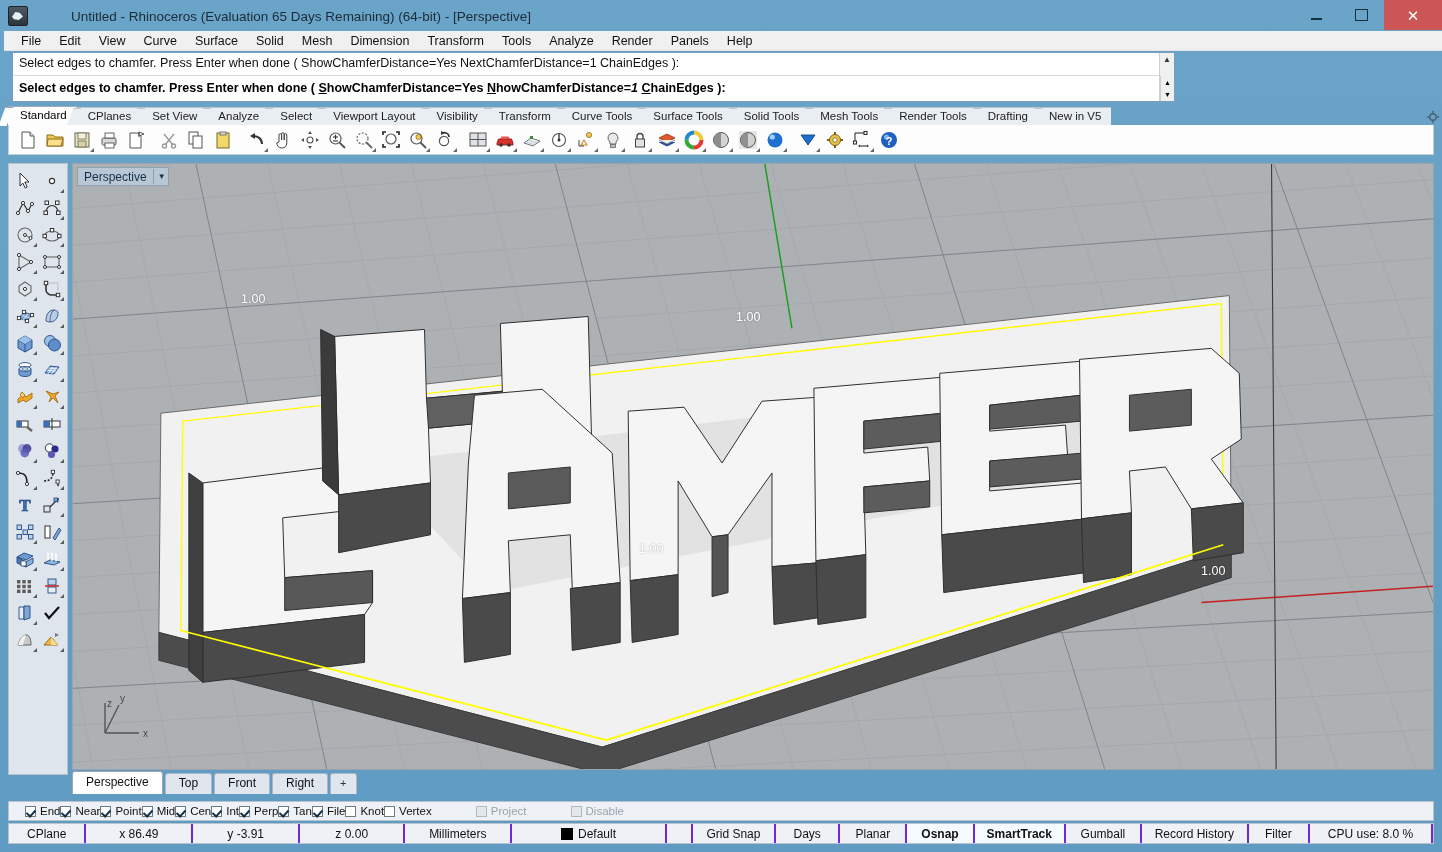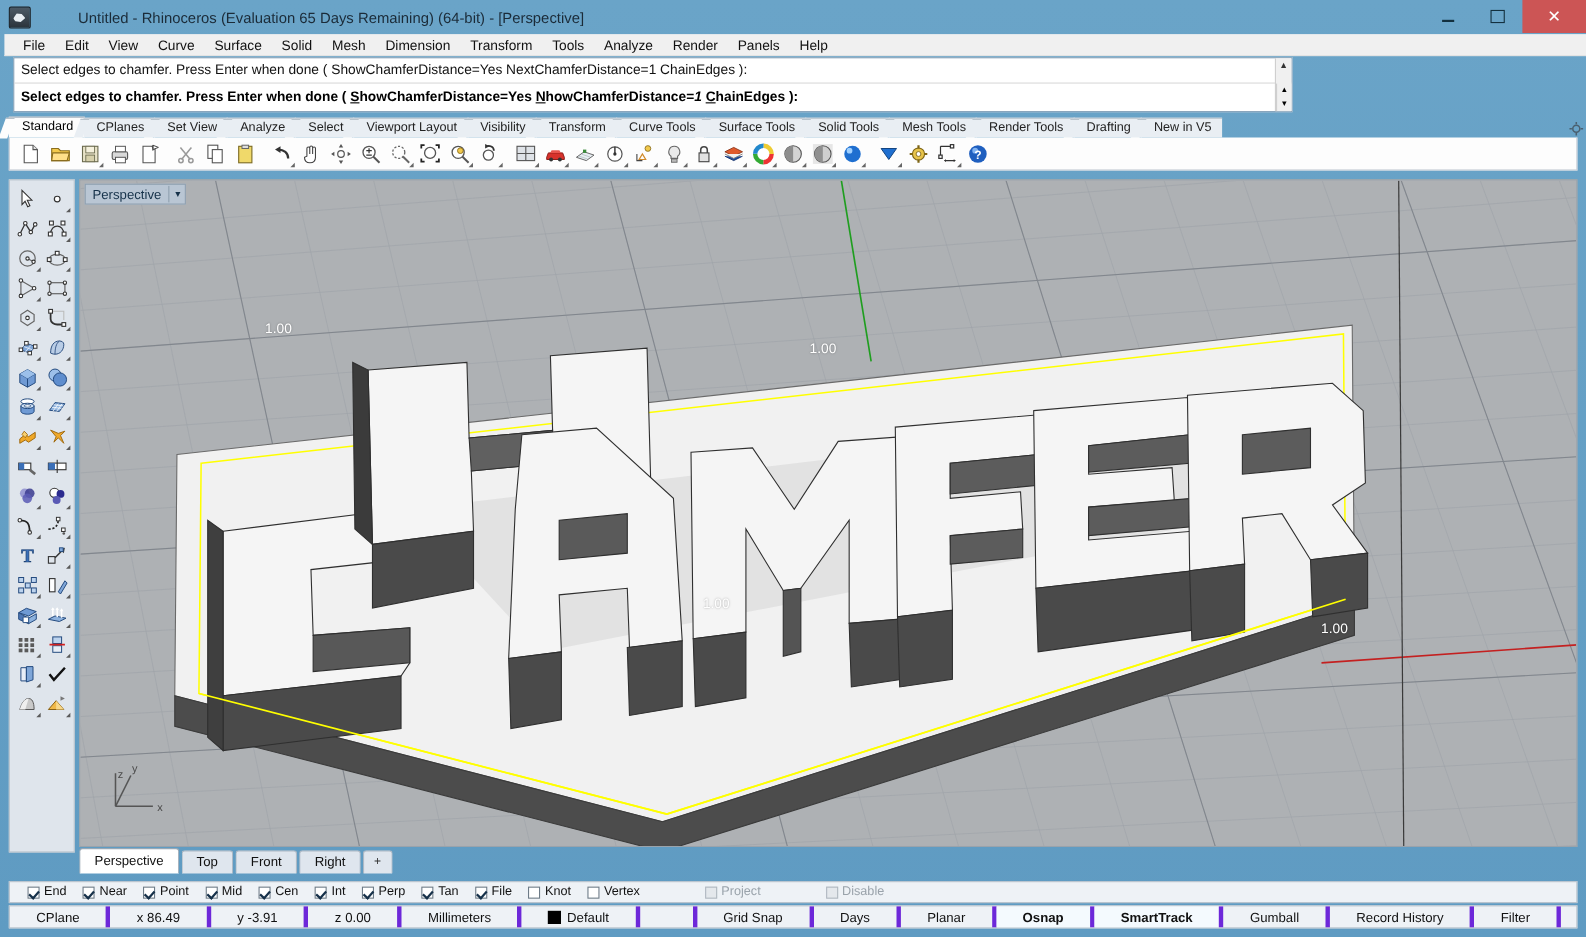--- a/index.html
+++ b/index.html
@@ -173,40 +173,40 @@
     margin-right:2px;border-radius:3px 3px 0 0;color:#111;
   }
   .vtab.active{background:#ffffff;height:22px;line-height:21px;border-color:#9aa7b3;font-weight:normal;}
   .vtab.plus{padding:0 9px;font-size:11px;color:#333;}
   
   .osnapbar{
     position:absolute;left:8px;top:801px;width:1426px;height:20px;
     background:#eef2f6;border:1px solid #b8c3cd;box-sizing:border-box;
     display:flex;align-items:center;padding-left:16px;
   }
-  .osnap{display:flex;align-items:center;margin-right:15px;font-size:11.5px;color:#111;}
+  .osnap{display:flex;align-items:center;margin-right:0;font-size:11.5px;color:#111;}
   .osnap .box{
     width:11px;height:11px;border:1px solid #6d7b87;background:#fff;
     margin-right:4px;position:relative;box-sizing:border-box;flex:none;
   }
   .osnap.checked .box:after{
     content:"";position:absolute;left:2px;top:1px;width:4px;height:7px;
     border:solid #16314a;border-width:0 2px 2px 0;transform:rotate(42deg);
   }
   .osnap.disabled{color:#9aa3ab;padding-left:44px;}
   .osnap.disabled .box{background:#e4e8ec;border-color:#b0b8c0;}
   
   .statusbar{
     position:absolute;left:8px;top:823px;width:1426px;height:21px;
     background:#eef2f6;border:1px solid #b8c3cd;box-sizing:border-box;
     display:flex;align-items:stretch;font-size:12px;
   }
   .scell{
     display:flex;align-items:center;justify-content:center;
-    border-right:4px solid #6d28d9;padding:0 24px;color:#111;white-space:nowrap;
+    border-right:2px solid #6d28d9;padding:0 12px;color:#111;white-space:nowrap;
   }
   .scell.left{justify-content:center;}
   .scell.active{background:#f4fafe;font-weight:bold;}
   .swatch{
     width:12px;height:12px;background:#000;margin-right:5px;flex:none;
   }
   .grow{flex:1;}
 </style>
 </head>
 <body>

